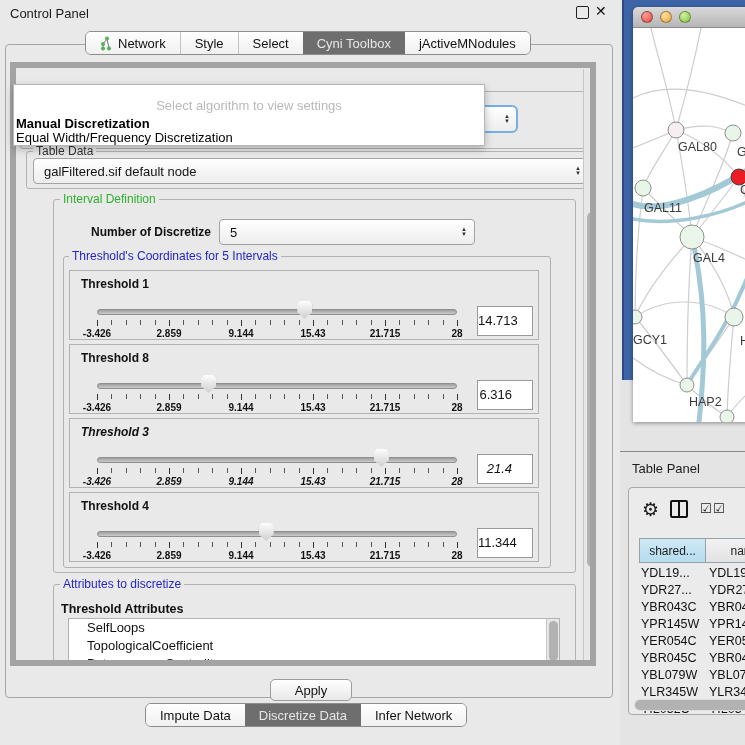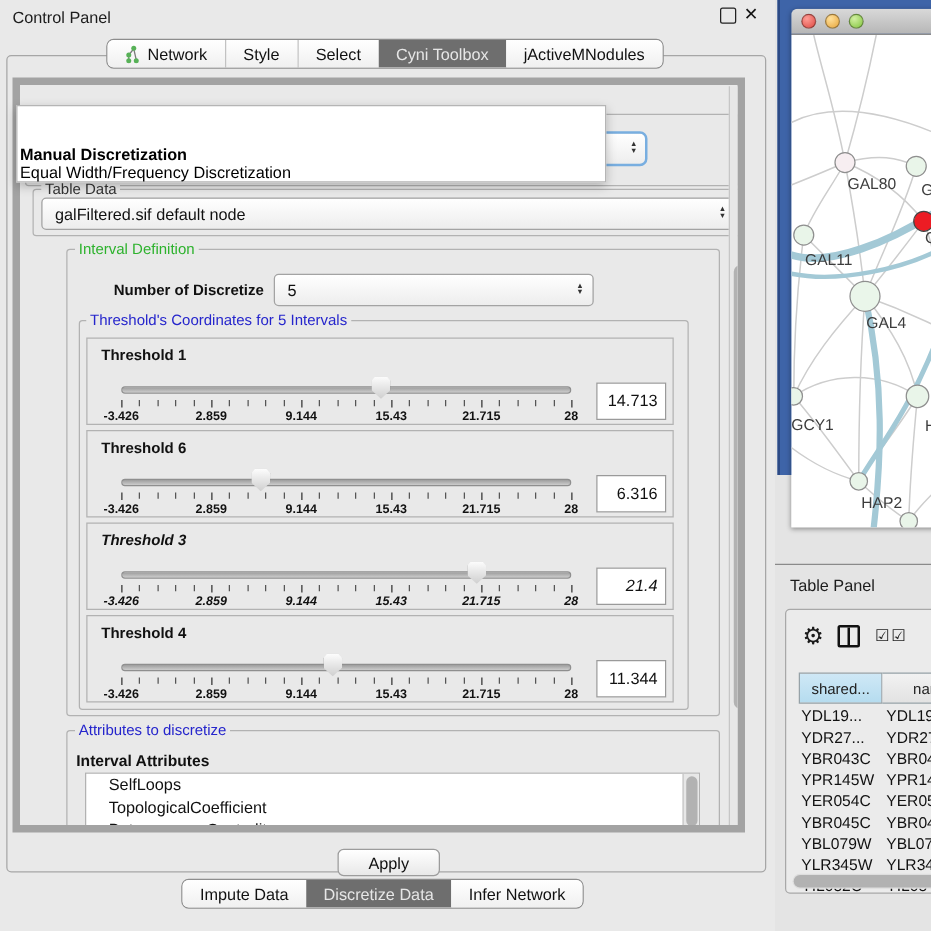--- a/index.html
+++ b/index.html
@@ -52,21 +52,21 @@
   .thr-track { position:absolute; left:0; top:6px; width:360px; height:6px; border:1px solid #8f8f8f; border-radius:3px;
                background:linear-gradient(#9e9e9e,#cccccc); }
   .thr-thumb { position:absolute; top:-2px; width:15px; height:18px;
                background:linear-gradient(#fdfdfd,#cfcfcf);
                clip-path:polygon(50% 100%, 0 62%, 0 20%, 20% 0, 80% 0, 100% 20%, 100% 62%);
                filter:drop-shadow(0 0 1px #777); }
   .tick { position:absolute; top:17px; width:1px; height:5px; background:#555; }
   .tick.major { height:6px; background:#333; }
   .tick-label { position:absolute; top:25px; transform:translateX(-50%); font-size:10px; font-weight:bold; color:#111; white-space:nowrap; }
   .thr-value { position:absolute; left:407px; top:35px; width:56px; height:30px; background:#fff; border:1px solid #9a9a9a;
-               font-size:13px; color:#111; text-align:right; line-height:28px; padding-right:6px; }
+               font-size:13px; color:#111; text-align:right; line-height:28px; padding-right:20px; }
 
   
   #attr-list { left:62px; top:612px; width:492px; height:54px; background:#fff; border:1px solid #b2b2b2; overflow:hidden; }
   .attr-item { font-size:13px; color:#111; padding-left:18px; line-height:18px; white-space:nowrap; }
 
   
   #apply-btn { left:270px; top:644px; width:82px; height:22px; border:1px solid #9c9c9c; border-radius:5px;
                background:linear-gradient(#ffffff,#e8e8e8); font-size:13px; color:#111;
                display:flex; align-items:center; justify-content:center;margin-top:35px; }
 
@@ -225,21 +225,21 @@
                 <div class="tick-label" style="left: 72px;">2.859</div>
                 <div class="tick-label" style="left: 144px;">9.144</div>
                 <div class="tick-label" style="left: 216px;">15.43</div>
                 <div class="tick-label" style="left: 288px;">21.715</div>
                 <div class="tick-label" style="left: 360px;">28</div>
                 <div class="thr-thumb" style="left: 200.291px;"></div>
               </div>
               <div class="thr-value">14.713</div>
             </div>
             <div class="thr-panel" style="top: 338px;">
-              <div class="thr-label">Threshold 6</div>
+              <div class="thr-label">Threshold 8</div>
               <div class="thr-slider">
                 <div class="thr-track"></div>
                 <div class="tick major" style="left: 0px;"></div>
                 <div class="tick" style="left: 14.4px;"></div>
                 <div class="tick" style="left: 28.8px;"></div>
                 <div class="tick" style="left: 43.2px;"></div>
                 <div class="tick" style="left: 57.6px;"></div>
                 <div class="tick major" style="left: 72px;"></div>
                 <div class="tick" style="left: 86.4px;"></div>
                 <div class="tick" style="left: 100.8px;"></div>
@@ -349,39 +349,40 @@
                 <div class="tick-label" style="left: 360px;">28</div>
                 <div class="thr-thumb" style="left: 161.697px;"></div>
               </div>
               <div class="thr-value">11.344</div>
             </div>
           </div>
 
         <div class="abs group" style="left:47px; top:578px; width:523px; height:92px;">
           <span class="legend blue" style="left:6px; top:-8px;">Attributes to discretize</span>
         </div>
-        <span class="abs" style="left:55px; top:596px; font-size:12.5px; font-weight:bold; color:#111;">Interval Attributes</span>
+        <span class="abs" style="left:55px; top:596px; font-size:12.5px; font-weight:bold; color:#111;">Threshold Attributes</span>
         <div id="attr-list" class="abs">
           <div id="attr-items">
               <div class="attr-item">SelfLoops</div>
               <div class="attr-item">TopologicalCoefficient</div>
               <div class="attr-item">BetweennessCentrality</div>
             </div>
           <div class="abs vsb-track" style="right:0; top:0; width:13px; height:54px;">
             <div class="sb-thumb abs" style="left:2px; top:2px; width:9px; height:40px;"></div>
           </div>
         </div>
 
         <div class="abs vsb-track" style="left:577px; top:63px; width:18px; height:603px;">
           <div class="sb-thumb abs" style="left:3px; top:143px; width:11px; height:355px;"></div>
         </div>
       </div>
     </div>
 
     <div id="algo-popup" class="abs">
+      <div id="algo-placeholder" class="abs">Select algorithm to view settings</div>
       <div class="algo-opt" style="top:31px; font-weight:bold;">Manual Discretization</div>
       <div class="algo-opt" style="top:45px;">Equal Width/Frequency Discretization</div>
     </div>
 
     <div id="apply-btn" class="abs">Apply</div>
 
     <div id="bottom-tabs" class="abs tabgroup">
       <div class="tab">
           <span>Impute Data</span>
         </div>

